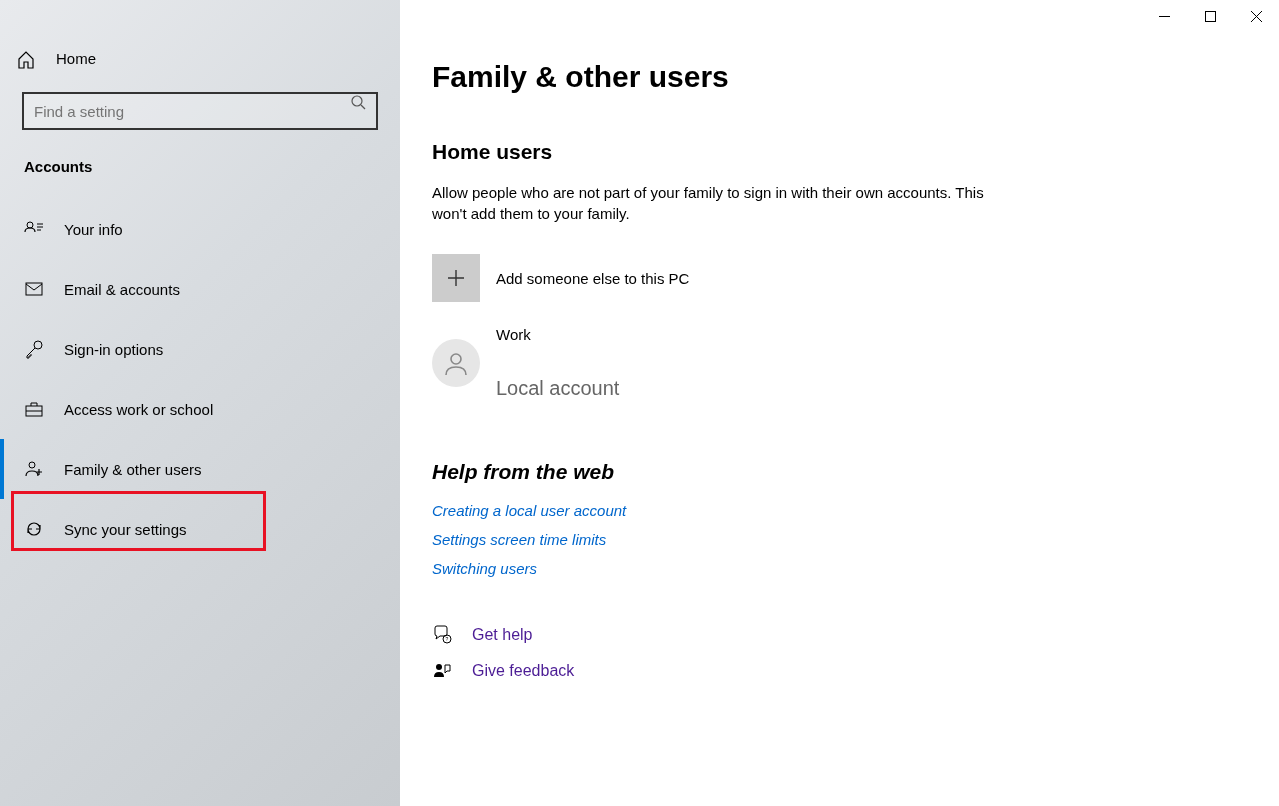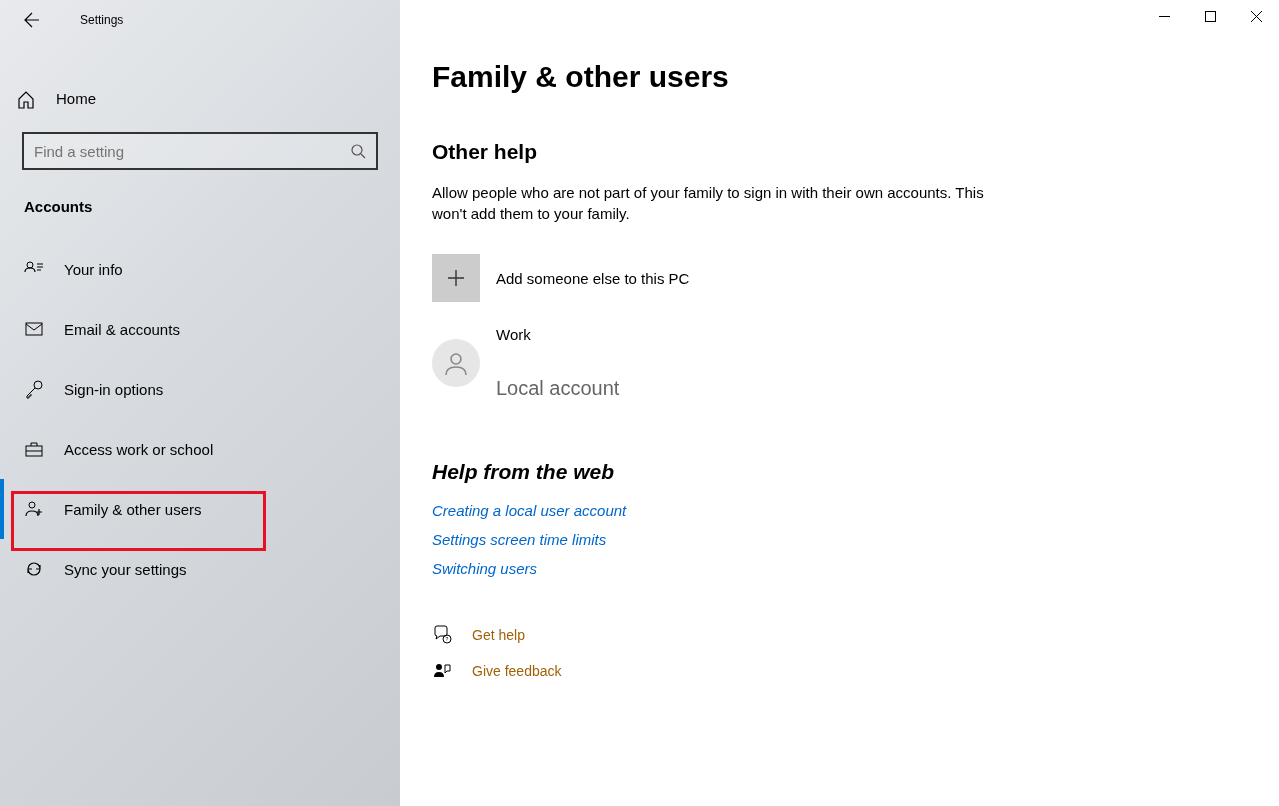--- a/index.html
+++ b/index.html
@@ -6,21 +6,21 @@
 body { width: 1279px; height: 806px; overflow: hidden; background: #fff; }
 .app { display: flex; width: 100%; height: 100%; }
 .sidebar { width: 400px; height: 100%; background: linear-gradient(135deg, #e8eaed 0%, #d8dce0 40%, #c8ccd0 100%); position: relative; }
 .titlebar { height: 40px; display: flex; align-items: center; padding-left: 16px; }
 .back-btn { width: 32px; height: 32px; display: flex; align-items: center; justify-content: center; cursor: pointer; }
 .back-btn svg { width: 16px; height: 16px; }
 .title-text { margin-left: 32px; font-size: 12px; color: #000; }
 .home-row { display: flex; align-items: flex-start; padding: 14px 16px; margin-top: 36px; cursor: pointer; }
 .home-row .icon { width: 20px; height: 20px; margin-right: 20px; }
 .home-row .label { font-size: 15px; color: #000; }
-.search-box { margin: 8px 22px 0 22px; border: 2px solid #333; height: 38px; display: flex; align-items: center; padding: 0 10px; background: rgba(255,255,255,0.2); }
+.search-box { margin: 8px 22px 0 22px; border: 2px solid #333; height: 38px; display: flex; padding: 0 10px; background: rgba(255,255,255,0.2); }
 .search-box input { flex: 1; border: none; background: transparent; font-size: 15px; outline: none; color: #555; }
 .search-box .search-icon { width: 16px; height: 16px; }
 .section-title { font-weight: 700; font-size: 15px; padding: 28px 24px 10px 24px; color: #000; }
 .nav-list { margin-top: 14px; }
 .nav-item { display: flex; align-items: center; padding: 0 24px; height: 60px; cursor: pointer; position: relative; }
 .nav-item .icon { width: 20px; height: 20px; margin-right: 20px; flex-shrink: 0; }
 .nav-item .label { font-size: 15px; color: #000; }
 .nav-item.active::before { content: ""; position: absolute; left: 0; top: 0; bottom: 0; width: 4px; background: #0078d4; }
 .highlight-box { position: absolute; border: 3px solid #e81123; pointer-events: none; }
 .main { flex: 1; padding: 60px 50px 30px 32px; overflow-y: auto; background: #fff; position: relative; }
@@ -32,38 +32,30 @@
 .add-tile svg { width: 20px; height: 20px; }
 .avatar-circle { width: 48px; height: 48px; border-radius: 50%; background: #e6e6e6; display: flex; align-items: center; justify-content: center; margin-right: 16px; }
 .avatar-circle svg { width: 26px; height: 26px; }
 .user-text .primary { font-size: 15px; color: #000; }
 .user-text .secondary { font-size: 20px; color: #666; margin-top: 34px; }
 .help-section { margin-top: 60px; font-style: italic; }
 .help-link { display: block; font-size: 15px; color: #0066cc; text-decoration: none; margin-bottom: 12px; cursor: pointer; }
 .footer-links { margin-top: 48px; }
 .footer-row { display: flex; align-items: center; margin-bottom: 16px; cursor: pointer; }
 .footer-row .icon { width: 20px; height: 20px; margin-right: 20px; }
-.footer-row .label { font-size: 14px; color: #a16207; }
+.footer-row .label { font-size: 16px; color: #4c1d95; }
 .window-controls { position: absolute; top: 0; right: 0; display: flex; }
 .win-btn { width: 46px; height: 32px; display: flex; align-items: center; justify-content: center; cursor: pointer; }
 .win-btn svg { width: 11px; height: 11px; stroke: #000; stroke-width: 1; fill: none; }
 </style>
 </head>
 <body>
 
 <div class="app">
   <div class="sidebar">
-    <div class="titlebar">
-      <div class="back-btn">
-        <svg viewBox="0 0 16 16">
-            <path d="M8 1 L1 8 L8 15 M1 8 L15 8" stroke="#000" stroke-width="1.2" fill="none"></path>
-          </svg>
-      </div>
-      <span class="title-text">Settings</span>
-    </div>
 
     <div class="home-row">
       <span class="icon">
         <svg viewBox="0 0 20 20">
             <path d="M3 9 L10 2 L17 9 L17 18 L12 18 L12 12 L8 12 L8 18 L3 18 Z" stroke="#000" stroke-width="1.2" fill="none"></path>
           </svg>
       </span>
       <span class="label">Home</span>
     </div>
 
@@ -140,21 +132,21 @@
         </div>
       <div class="win-btn">
           <svg viewBox="0 0 11 11">
             <path d="M0 0 L11 11 M11 0 L0 11"></path>
           </svg>
         </div>
     </div>
 
     <h1 class="page-title">Family &amp; other users</h1>
 
-    <h2 class="sub-heading">Other help</h2>
+    <h2 class="sub-heading">Home users</h2>
     <p class="desc">Allow people who are not part of your family to sign in with their own accounts. This won't add them to your family.</p>
 
     <div class="user-row">
       <div class="add-tile">
         <svg viewBox="0 0 20 20">
             <path d="M10 2 L10 18 M2 10 L18 10" stroke="#333" stroke-width="1.4"></path>
           </svg>
       </div>
       <div class="user-text">
         <div class="primary">Add someone else to this PC</div>

